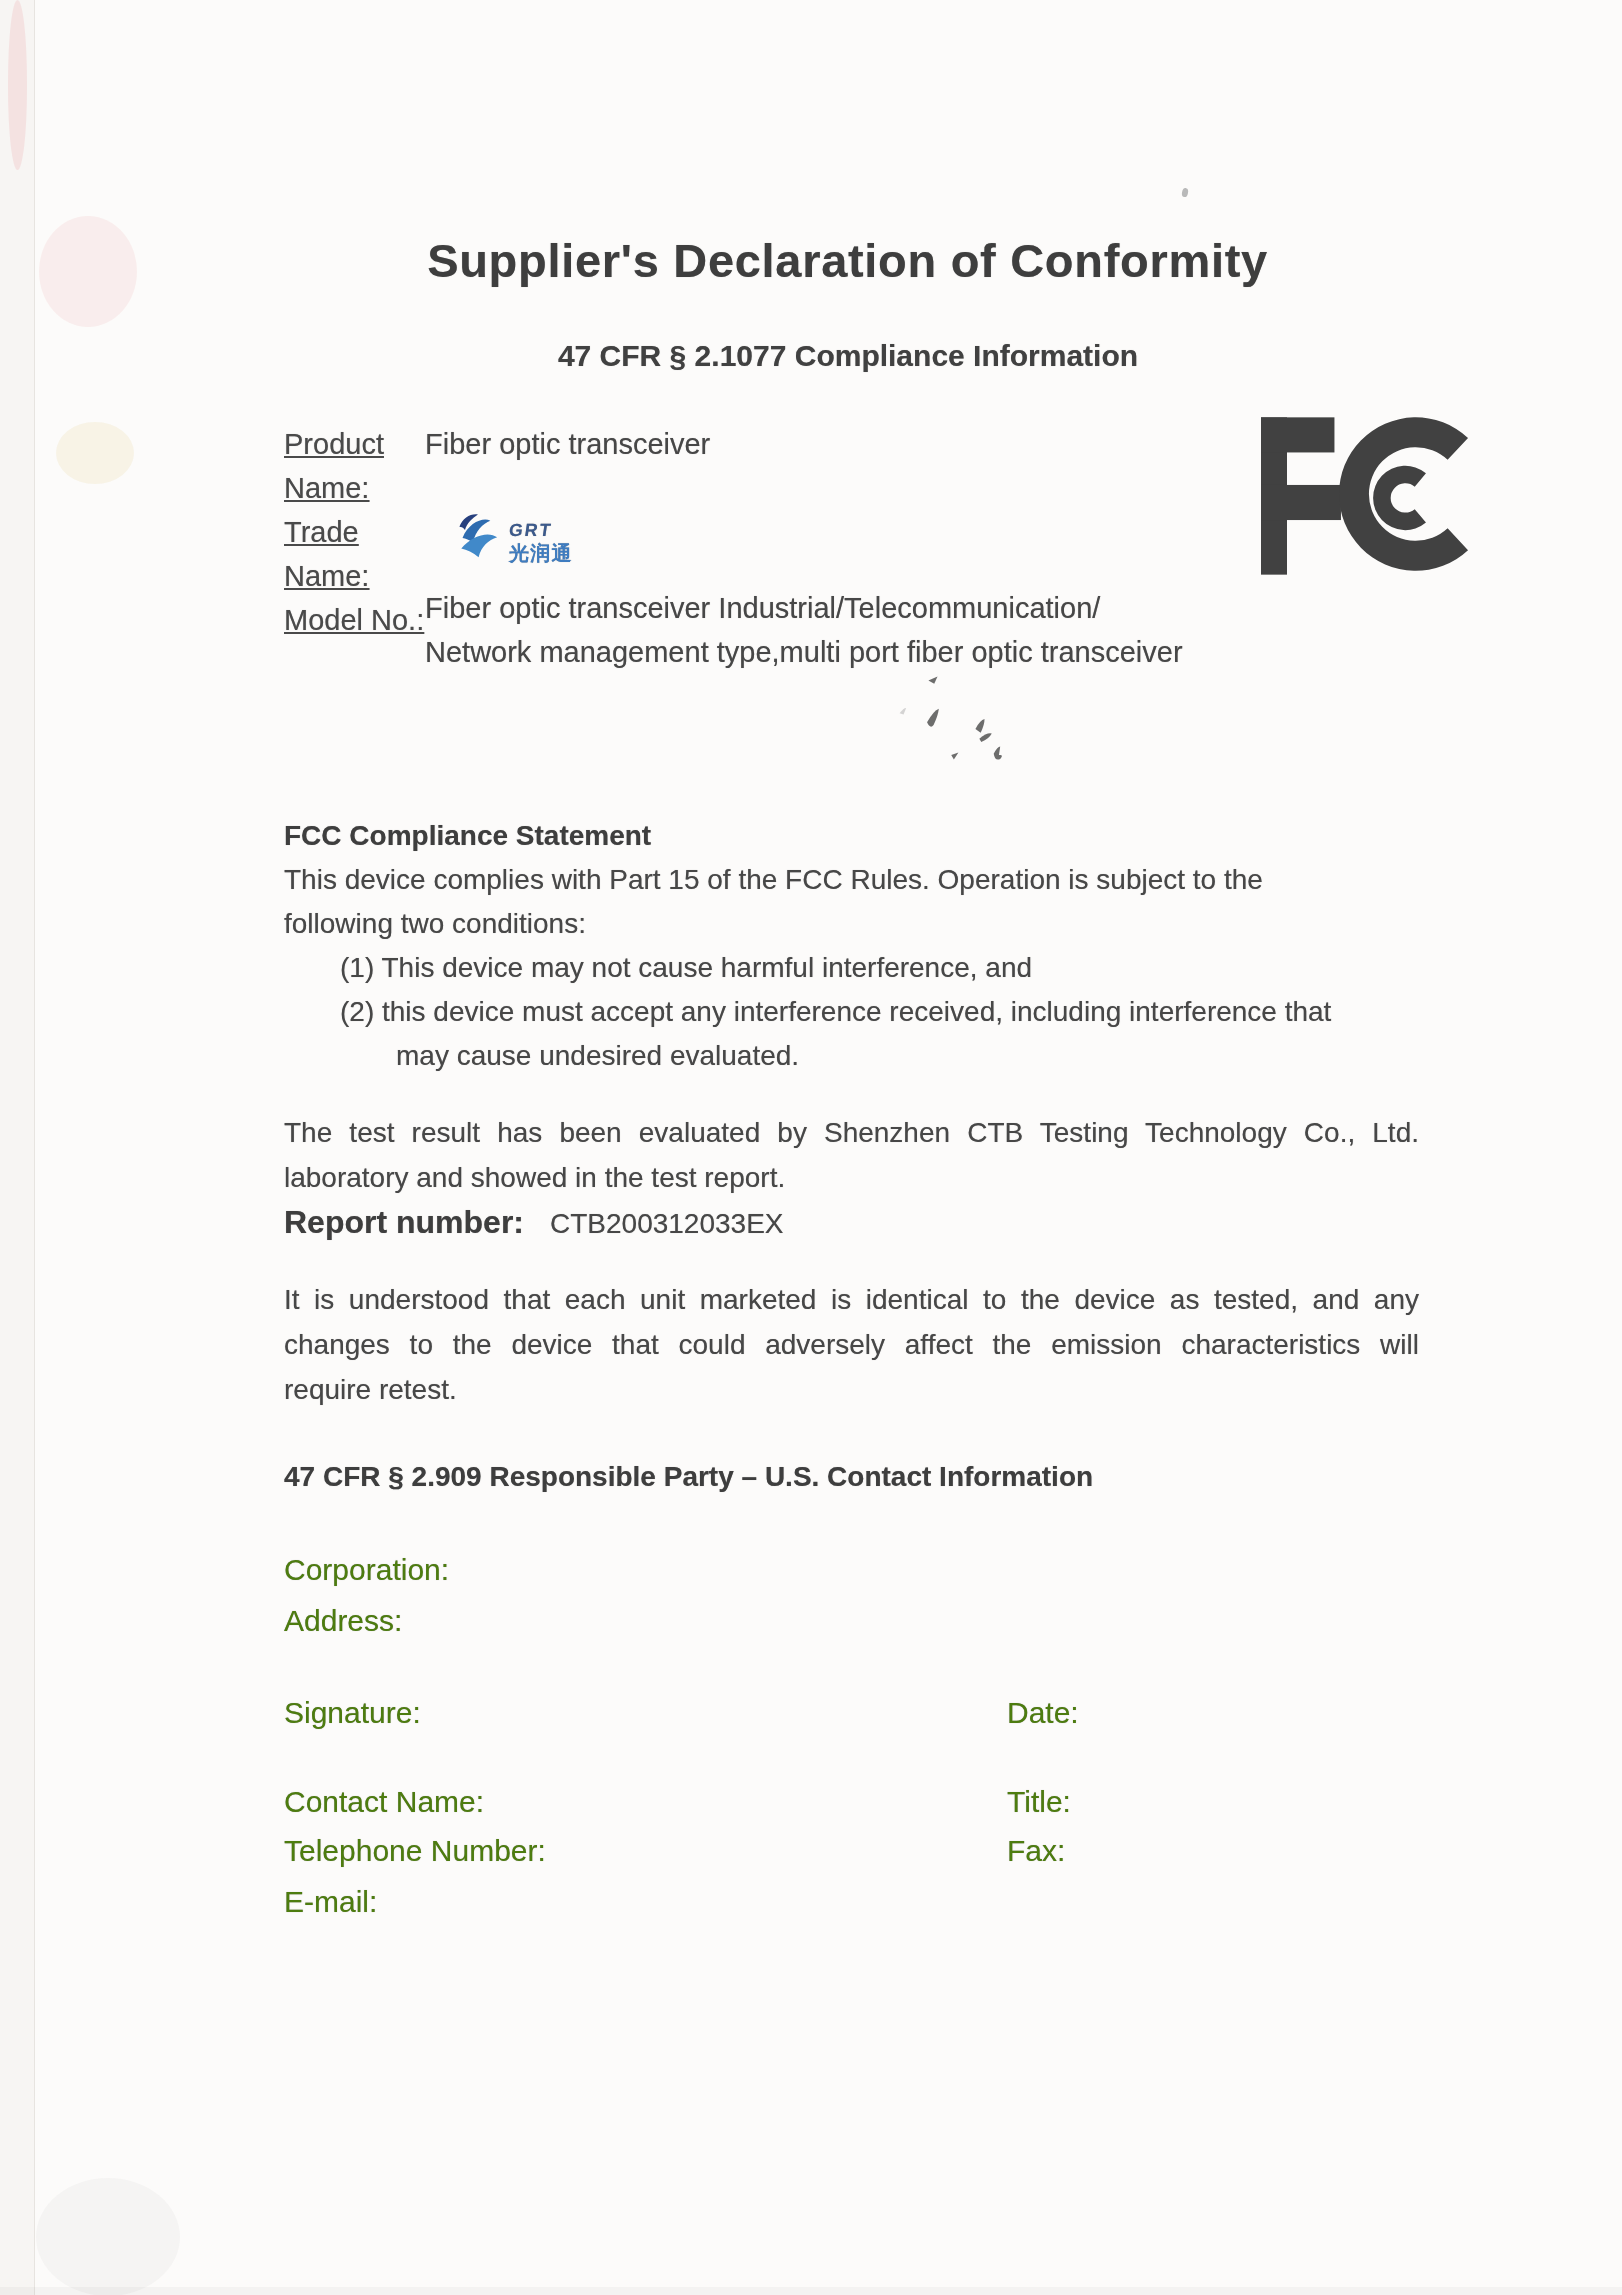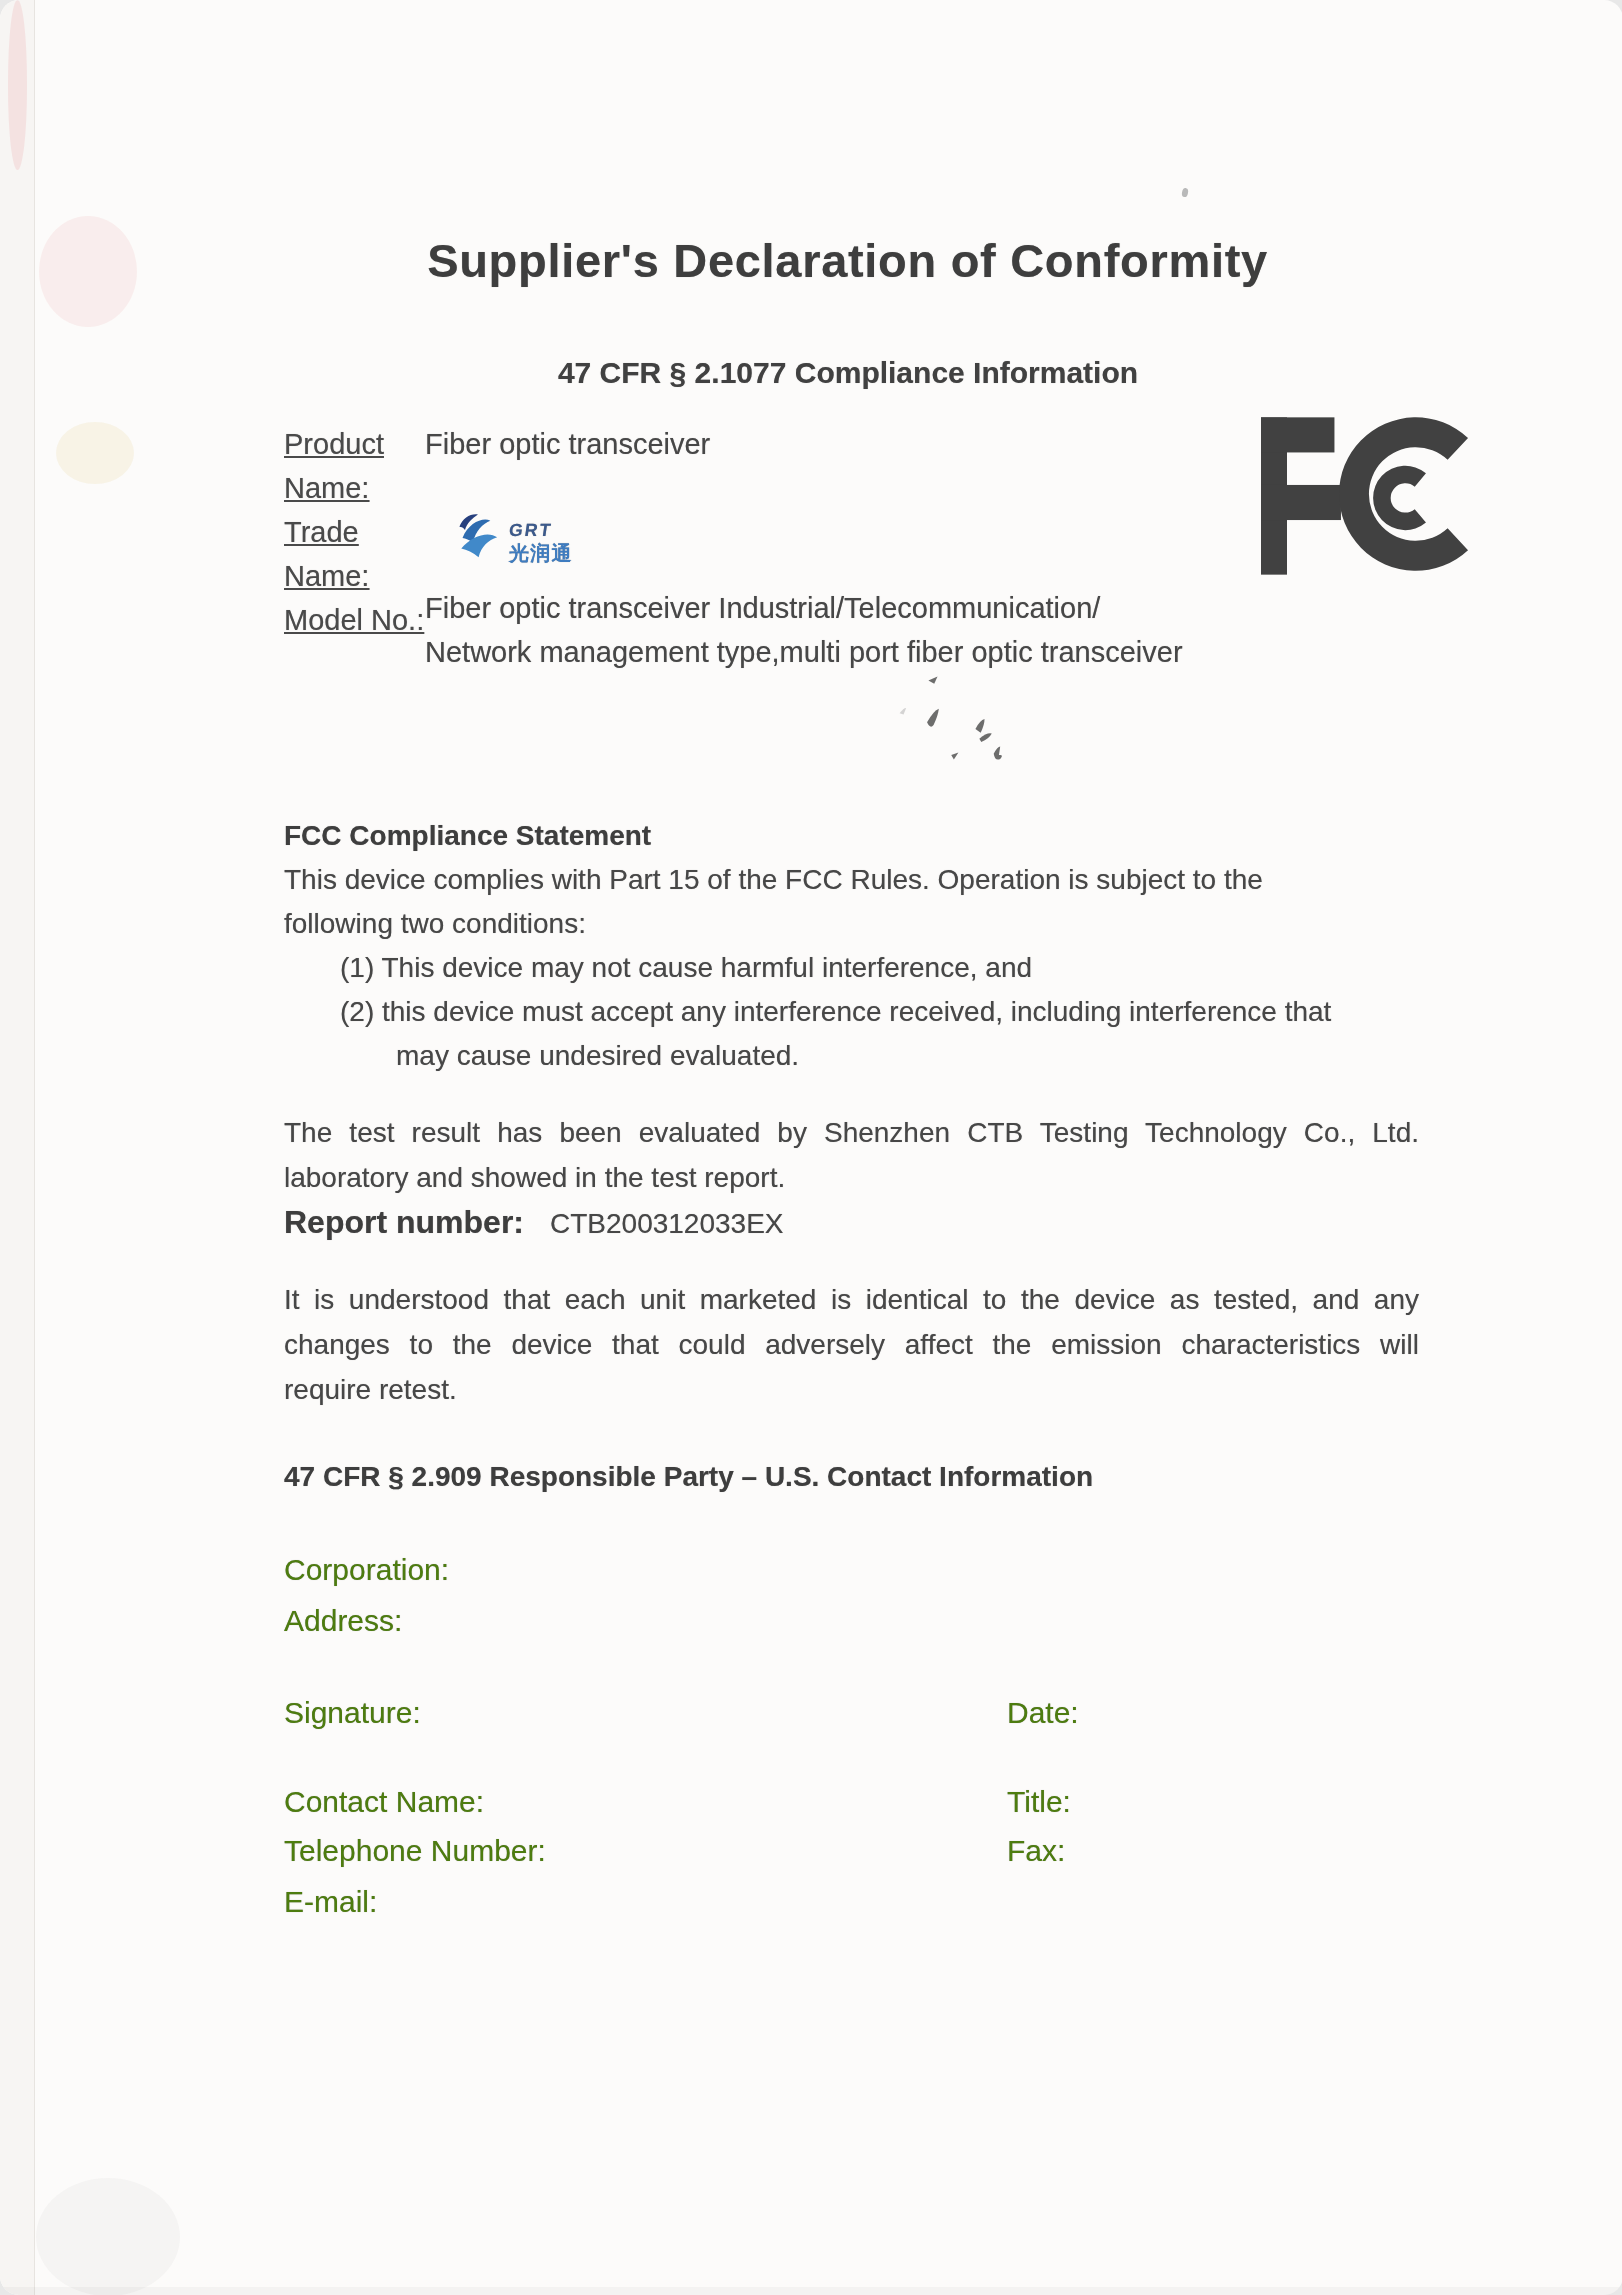--- a/index.html
+++ b/index.html
@@ -3,21 +3,20 @@
 <meta charset="utf-8">
 <style>
   html,body{margin:0;padding:0;background:#e8e8e8;}
   .page{
     position:relative;
     width:1623px;height:2295px;
     background:#fcfbfa;
     font-family:"Liberation Sans", sans-serif;
     color:#474747;
     overflow:hidden;
-    border-radius:19px;
   }
   .txt{ text-shadow:0 0 0.7px rgba(70,70,70,.55); }
 
   
   .scan-edge{position:absolute;left:0;top:0;width:34px;height:2295px;
     background:#f7f5f3;border-right:1.3px solid #e7e4e0;}
   .smudge{position:absolute;border-radius:50%;}
   .smudge.pink1{left:7.8px;top:0;width:19.6px;height:170px;background:rgba(236,160,165,.22);}
   .smudge.pink2{left:39px;top:216px;width:98px;height:111px;background:rgba(240,175,180,.18);}
   .smudge.cream{left:56px;top:422px;width:78px;height:62px;background:rgba(238,222,178,.28);}
@@ -25,21 +24,21 @@
   .bottom-band{position:absolute;left:0;bottom:0;width:1623px;height:7.8px;background:rgba(90,90,90,.05);}
   .speck-top{position:absolute;left:1182px;top:188px;width:5.9px;height:9.2px;background:#b9b9b9;
     border-radius:50%;transform:rotate(12deg);}
 
   
   .doc-title{position:absolute;left:0;top:233px;width:1623px;
     padding-left:72px;box-sizing:border-box;text-align:center;
     font-size:47px;font-weight:bold;color:#3e3e3e;letter-spacing:0.7px;}
   .doc-subtitle{position:absolute;left:0;top:339px;width:1623px;
     padding-left:73px;box-sizing:border-box;text-align:center;
-    font-size:30px;font-weight:bold;color:#414141;margin-top:17px;}
+    font-size:30px;font-weight:bold;color:#414141;}
 
   
   .prod-labels{position:absolute;left:284px;top:422px;width:167px;
     font-size:29px;line-height:44px;color:#4a4a4a;text-decoration:underline;}
   .prod-value{position:absolute;left:425px;top:422px;font-size:29px;line-height:44px;}
   .model-line1{position:absolute;left:425px;top:592px;font-size:29px;}
   .model-line2{position:absolute;left:425px;top:636px;font-size:29px;text-align:center;}
 
   
   .brand{position:absolute;left:450px;top:511px;width:170px;height:72px;}

